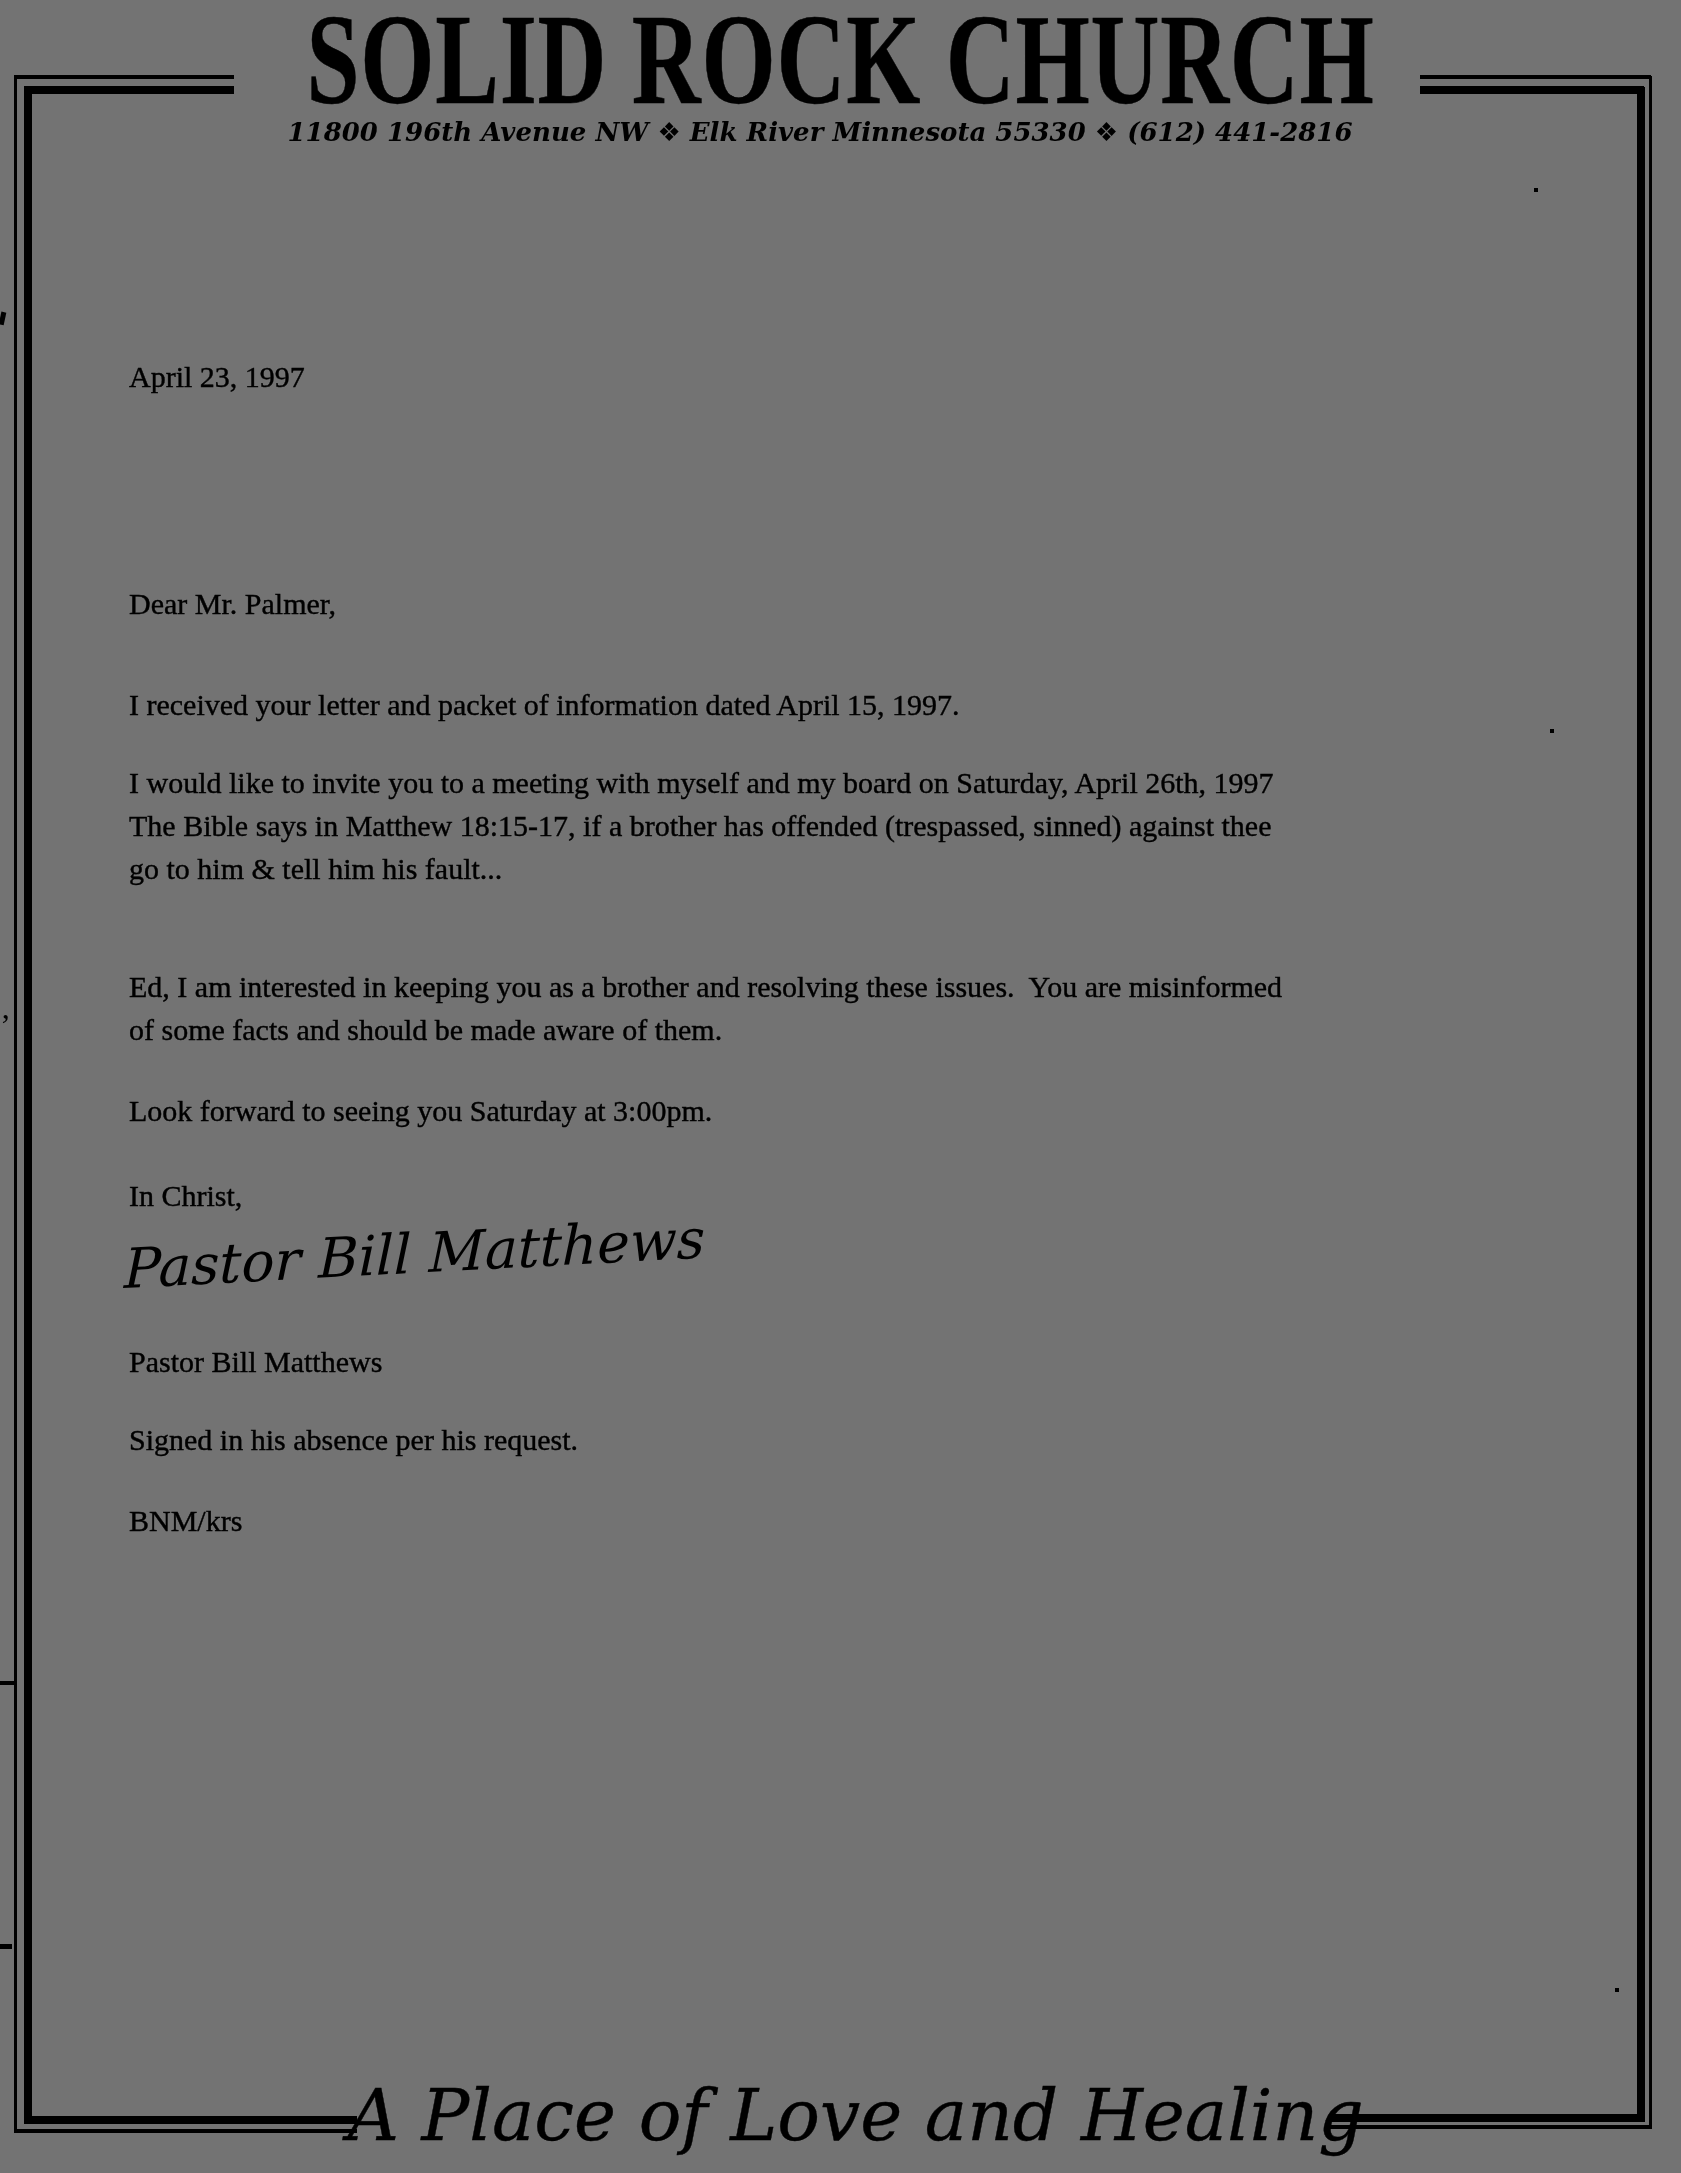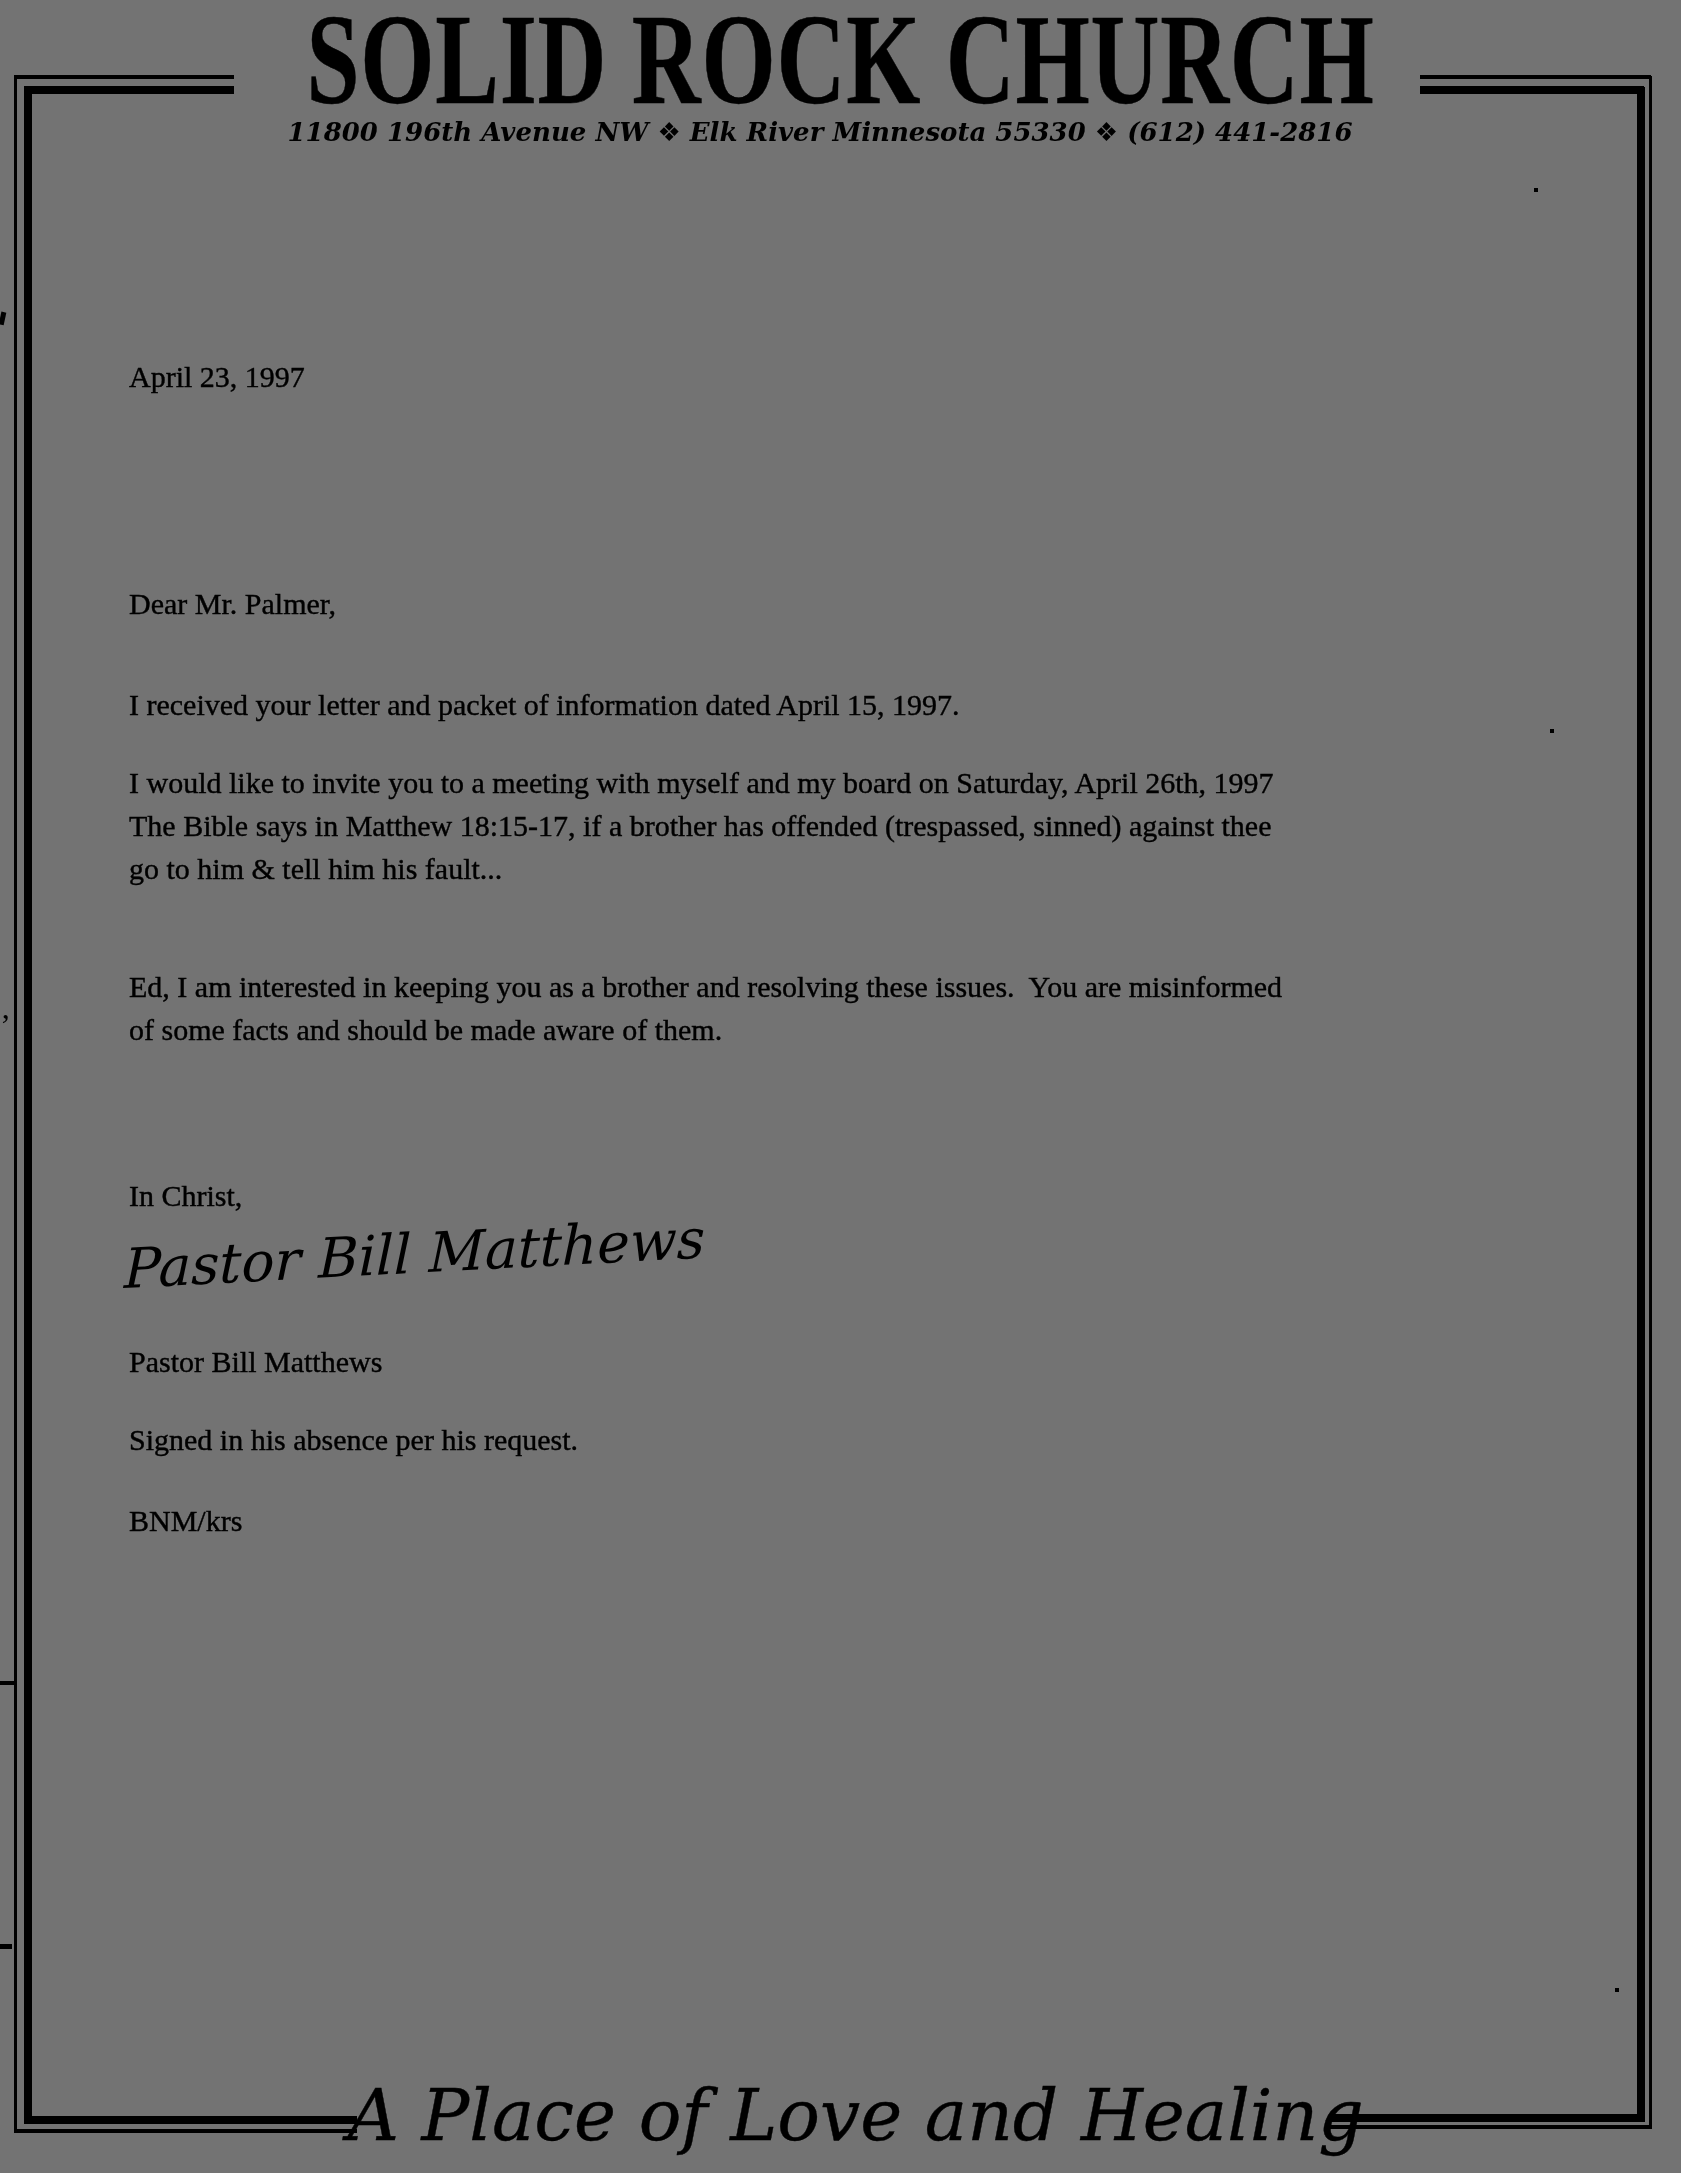--- a/index.html
+++ b/index.html
@@ -98,20 +98,23 @@
     </div>
   <div class="tblock ink" style="top:761px;">
       <div class="line">I would like to invite you to a meeting with myself and my board on Saturday, April 26th, 1997</div>
       <div class="line">The Bible says in Matthew 18:15-17, if a brother has offended (trespassed, sinned) against thee</div>
       <div class="line">go to him &amp; tell him his fault...</div>
     </div>
   <div class="tblock ink" style="top:965px;">
       <div class="line">Ed, I am interested in keeping you as a brother and resolving these issues.  You are misinformed</div>
       <div class="line">of some facts and should be made aware of them.</div>
     </div>
+  <div class="tblock ink" style="top:1089px;">
+      <div class="line">Look forward to seeing you Saturday at 3:00pm.</div>
+    </div>
 
   <div class="tblock line ink" style="top:1174px;">In Christ,</div>
 
   <div class="signature">Pastor Bill Matthews</div>
 
   <div class="tblock line ink" style="top:1340px;">Pastor Bill Matthews</div>
   <div class="tblock line ink" style="top:1418px;">Signed in his absence per his request.</div>
   <div class="tblock line ink" style="top:1499px;">BNM/krs</div>
 
   <div class="tagline ink">A Place of Love and Healing</div>

